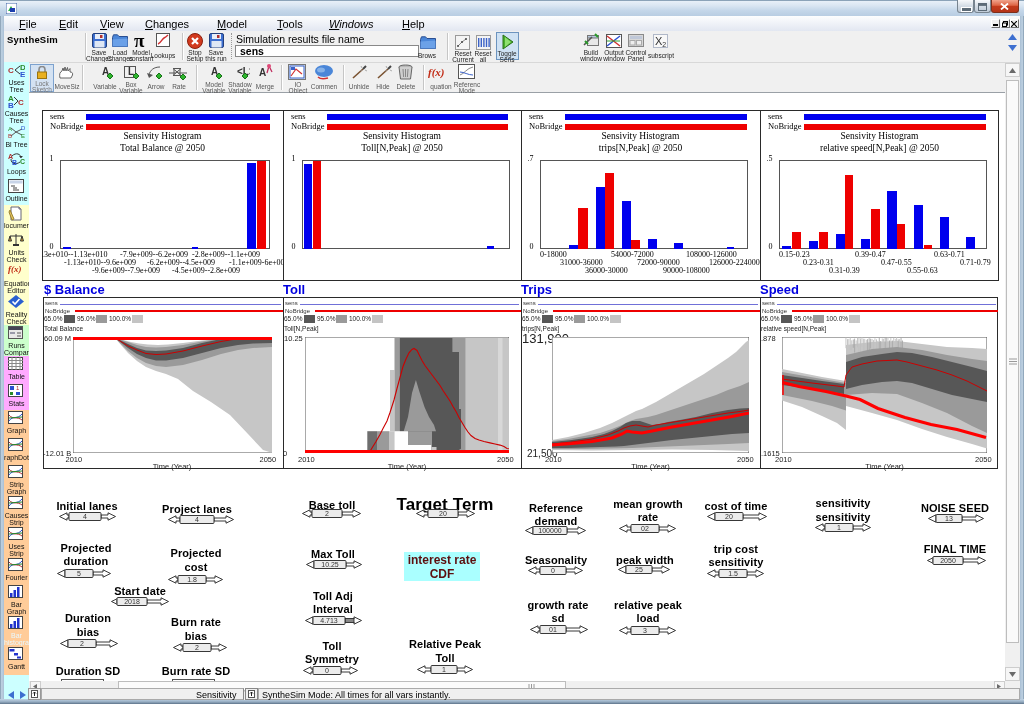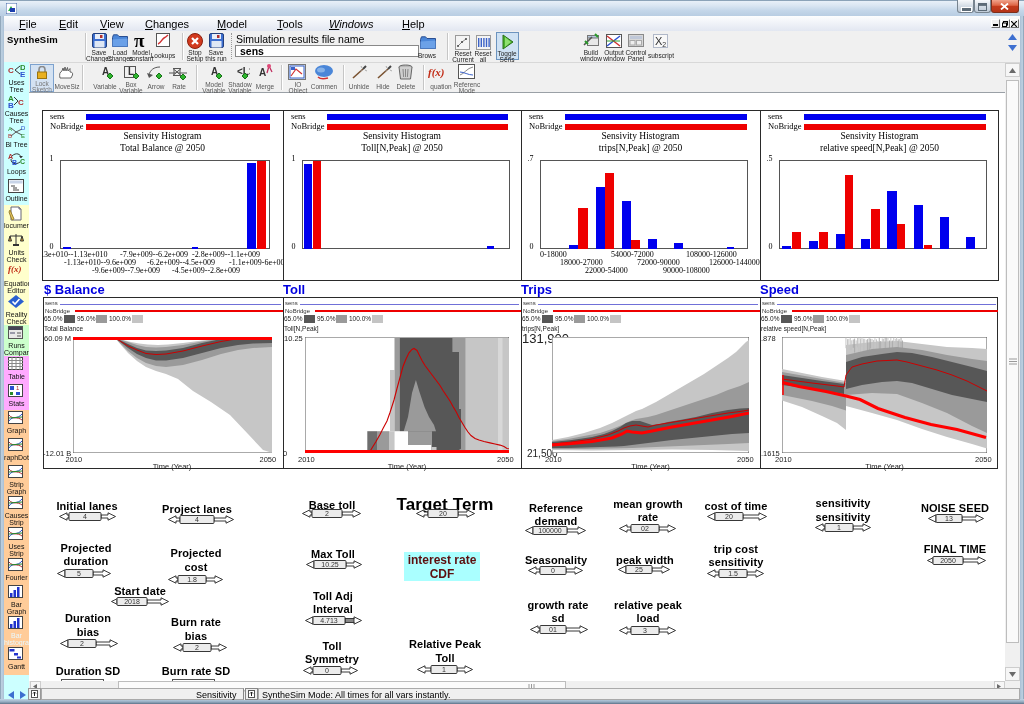--- a/index.html
+++ b/index.html
@@ -484,24 +484,24 @@
 <div style="position:absolute;left:605px;top:172.5px;width:9px;height:76.0px;background:#ee0000;"></div>
 <div style="position:absolute;left:622px;top:200.5px;width:9px;height:48.0px;background:#0000ee;"></div>
 <div style="position:absolute;left:631px;top:239.5px;width:9px;height:9.0px;background:#ee0000;"></div>
 <div style="position:absolute;left:648px;top:238.5px;width:9px;height:10.0px;background:#0000ee;"></div>
 <div style="position:absolute;left:674px;top:243px;width:9px;height:5.5px;background:#0000ee;"></div>
 <div style="position:absolute;left:727px;top:247px;width:7px;height:1.5px;background:#0000ee;"></div>
 <div style="position:absolute;left:521px;top:250px;width:239px;height:28px;overflow:hidden;">
       <div style="position:absolute;left:19px;top:0px;font-size:8px;line-height:10px;white-space:nowrap;font-family:'Liberation Serif',serif;">0-18000</div>
       <div style="position:absolute;left:90px;top:0px;font-size:8px;line-height:10px;white-space:nowrap;font-family:'Liberation Serif',serif;">54000-72000</div>
       <div style="position:absolute;left:165px;top:0px;font-size:8px;line-height:10px;white-space:nowrap;font-family:'Liberation Serif',serif;">108000-126000</div>
-      <div style="position:absolute;left:39px;top:8px;font-size:8px;line-height:10px;white-space:nowrap;font-family:'Liberation Serif',serif;">18000-27000</div>
+      <div style="position:absolute;left:39px;top:8px;font-size:8px;line-height:10px;white-space:nowrap;font-family:'Liberation Serif',serif;">31000-36000</div>
       <div style="position:absolute;left:116px;top:8px;font-size:8px;line-height:10px;white-space:nowrap;font-family:'Liberation Serif',serif;">72000-90000</div>
-      <div style="position:absolute;left:188px;top:8px;font-size:8px;line-height:10px;white-space:nowrap;font-family:'Liberation Serif',serif;">126000-144000</div>
-      <div style="position:absolute;left:64px;top:16px;font-size:8px;line-height:10px;white-space:nowrap;font-family:'Liberation Serif',serif;">22000-54000</div>
+      <div style="position:absolute;left:188px;top:8px;font-size:8px;line-height:10px;white-space:nowrap;font-family:'Liberation Serif',serif;">126000-224000</div>
+      <div style="position:absolute;left:64px;top:16px;font-size:8px;line-height:10px;white-space:nowrap;font-family:'Liberation Serif',serif;">36000-30000</div>
       <div style="position:absolute;left:142px;top:16px;font-size:8px;line-height:10px;white-space:nowrap;font-family:'Liberation Serif',serif;">90000-108000</div>
     </div>
 <div style="position:absolute;left:768px;top:111px;font-size:8.5px;line-height:10.5px;white-space:nowrap;font-family:'Liberation Serif', serif;">sens</div>
 <div style="position:absolute;left:804px;top:113.5px;width:182px;height:6.5px;background:#0000ee;"></div>
 <div style="position:absolute;left:768px;top:121px;font-size:8.5px;line-height:10.5px;white-space:nowrap;font-family:'Liberation Serif', serif;">NoBridge</div>
 <div style="position:absolute;left:804px;top:123.5px;width:182px;height:6.5px;background:#ee0000;"></div>
 <div style="position:absolute;left:760px;top:131px;font-size:9.5px;line-height:11.5px;white-space:nowrap;width:239px;text-align:center;font-family:'Liberation Serif', serif;width:239px;text-align:center;">Sensivity Histogram</div>
 <div style="position:absolute;left:760px;top:143px;font-size:9.5px;line-height:11.5px;white-space:nowrap;width:239px;text-align:center;font-family:'Liberation Serif', serif;width:239px;text-align:center;">relative speed[N,Peak] @ 2050</div>
 <div style="position:absolute;left:758.5px;top:154px;font-size:8px;line-height:10px;white-space:nowrap;width:14px;text-align:right;font-family:'Liberation Serif', serif;width:14px;text-align:right;">.5</div>
 <div style="position:absolute;left:758.5px;top:242px;font-size:8px;line-height:10px;white-space:nowrap;width:14px;text-align:right;font-family:'Liberation Serif', serif;width:14px;text-align:right;">0</div>
@@ -513,20 +513,30 @@
 <div style="position:absolute;left:835.5px;top:234px;width:9.5px;height:14.5px;background:#0000ee;"></div>
 <div style="position:absolute;left:844.5px;top:175px;width:8.5px;height:73.5px;background:#ee0000;"></div>
 <div style="position:absolute;left:861px;top:238.5px;width:9px;height:10.0px;background:#0000ee;"></div>
 <div style="position:absolute;left:870.5px;top:208.5px;width:9.0px;height:40.0px;background:#ee0000;"></div>
 <div style="position:absolute;left:887px;top:190.5px;width:9.5px;height:58.0px;background:#0000ee;"></div>
 <div style="position:absolute;left:896.5px;top:224px;width:8.5px;height:24.5px;background:#ee0000;"></div>
 <div style="position:absolute;left:914px;top:205px;width:9px;height:43.5px;background:#0000ee;"></div>
 <div style="position:absolute;left:923.5px;top:244.5px;width:8.5px;height:4.0px;background:#ee0000;"></div>
 <div style="position:absolute;left:939.5px;top:216.5px;width:9.5px;height:32.0px;background:#0000ee;"></div>
 <div style="position:absolute;left:965.5px;top:237px;width:9.0px;height:11.5px;background:#0000ee;"></div>
+<div style="position:absolute;left:760px;top:250px;width:239px;height:28px;overflow:hidden;">
+      <div style="position:absolute;left:19px;top:0px;font-size:8px;line-height:10px;white-space:nowrap;font-family:'Liberation Serif',serif;">0.15-0.23</div>
+      <div style="position:absolute;left:95px;top:0px;font-size:8px;line-height:10px;white-space:nowrap;font-family:'Liberation Serif',serif;">0.39-0.47</div>
+      <div style="position:absolute;left:174px;top:0px;font-size:8px;line-height:10px;white-space:nowrap;font-family:'Liberation Serif',serif;">0.63-0.71</div>
+      <div style="position:absolute;left:43px;top:8px;font-size:8px;line-height:10px;white-space:nowrap;font-family:'Liberation Serif',serif;">0.23-0.31</div>
+      <div style="position:absolute;left:121px;top:8px;font-size:8px;line-height:10px;white-space:nowrap;font-family:'Liberation Serif',serif;">0.47-0.55</div>
+      <div style="position:absolute;left:200px;top:8px;font-size:8px;line-height:10px;white-space:nowrap;font-family:'Liberation Serif',serif;">0.71-0.79</div>
+      <div style="position:absolute;left:69px;top:16px;font-size:8px;line-height:10px;white-space:nowrap;font-family:'Liberation Serif',serif;">0.31-0.39</div>
+      <div style="position:absolute;left:147px;top:16px;font-size:8px;line-height:10px;white-space:nowrap;font-family:'Liberation Serif',serif;">0.55-0.63</div>
+    </div>
 <div style="position:absolute;left:44px;top:281.5px;font-size:13px;line-height:15px;white-space:nowrap;color:#0000e0;"><b>$ Balance</b></div>
 <div style="position:absolute;left:283px;top:281.5px;font-size:13px;line-height:15px;white-space:nowrap;color:#0000e0;"><b>Toll</b></div>
 <div style="position:absolute;left:521px;top:281.5px;font-size:13px;line-height:15px;white-space:nowrap;color:#0000e0;"><b>Trips</b></div>
 <div style="position:absolute;left:760px;top:281.5px;font-size:13px;line-height:15px;white-space:nowrap;color:#0000e0;"><b>Speed</b></div>
 <div style="position:absolute;left:43px;top:297px;width:955px;height:172px;border:1px solid #2a2a2a;box-sizing:border-box;"></div>
 <div style="position:absolute;left:283px;top:297px;width:1px;height:172px;background:#2a2a2a;"></div>
 <div style="position:absolute;left:521px;top:297px;width:1px;height:172px;background:#2a2a2a;"></div>
 <div style="position:absolute;left:760px;top:297px;width:1px;height:172px;background:#2a2a2a;"></div>
 <div style="position:absolute;left:45px;top:299px;font-size:6px;line-height:8px;white-space:nowrap;color:#333;">sens</div>
 <div style="position:absolute;left:60px;top:303.5px;width:221px;height:1px;background:#7070d8;"></div>

